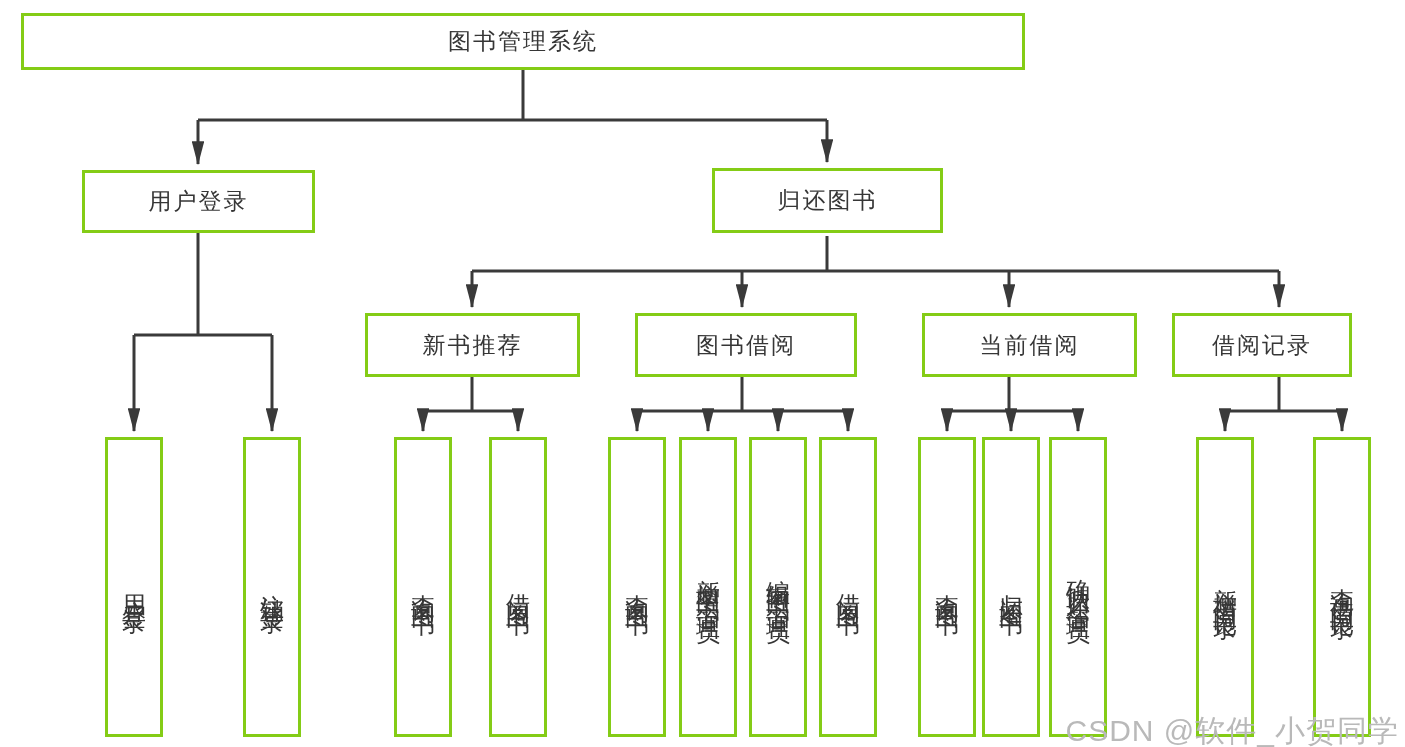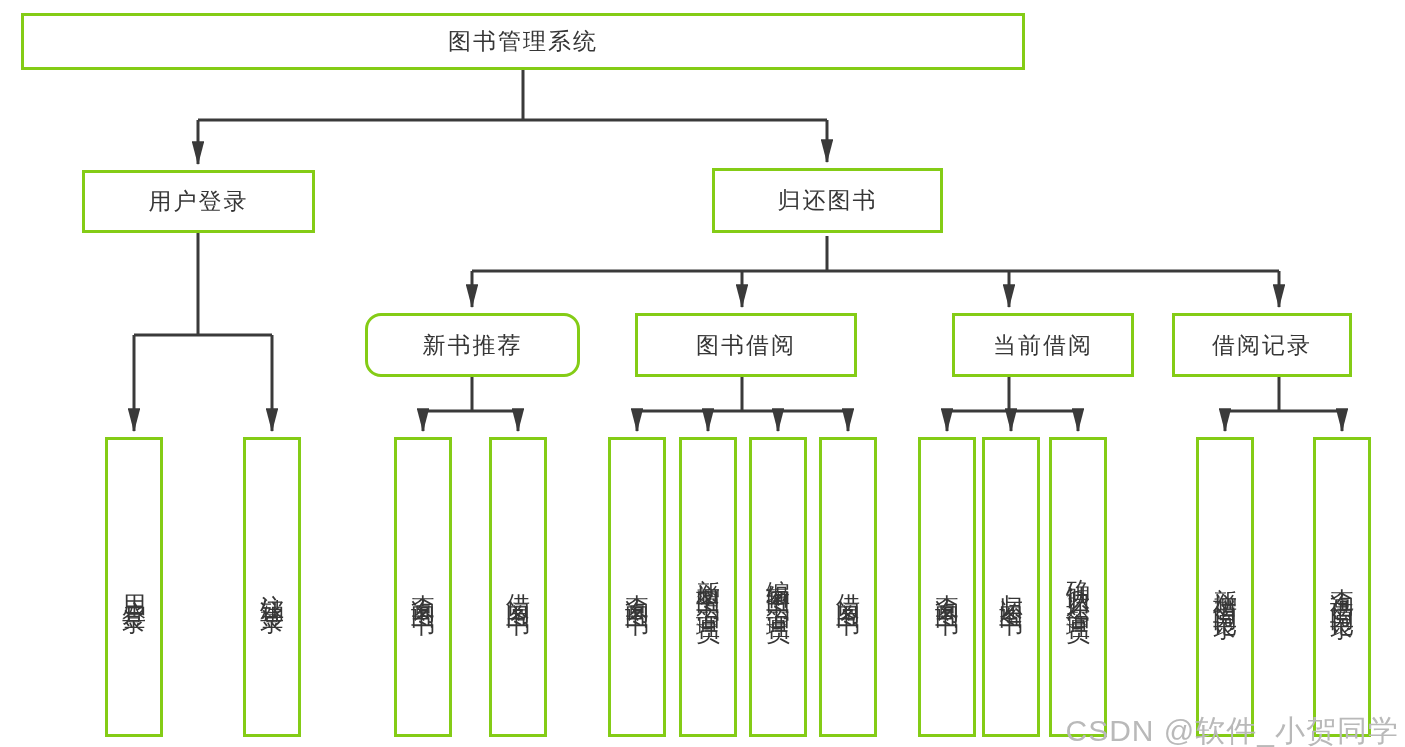--- a/index.html
+++ b/index.html
@@ -103,27 +103,27 @@
     <span>图书管理系统</span>
   </div>
 
   <div class="node h" style="left:82px; top:170px; width:233px; height:63px;">
     <span>用户登录</span>
   </div>
   <div class="node h" style="left:712px; top:168px; width:231px; height:65px;">
     <span>归还图书</span>
   </div>
 
-  <div class="node h" style="left:365px; top:313px; width:215px; height:64px;border-radius:16px;">
+  <div class="node h" style="left:365px; top:313px; width:215px; height:64px;">
     <span>新书推荐</span>
   </div>
   <div class="node h" style="left:635px; top:313px; width:222px; height:64px;">
     <span>图书借阅</span>
   </div>
-  <div class="node h" style="left:952px; top:313px; width:182px; height:64px;">
+  <div class="node h" style="left:922px; top:313px; width:215px; height:64px;">
     <span>当前借阅</span>
   </div>
   <div class="node h" style="left:1172px; top:313px; width:180px; height:64px;">
     <span>借阅记录</span>
   </div>
 
   <div class="node v" style="left:105px; top:437px; width:58px; height:300px;">
     <span>用户登录</span>
   </div>
   <div class="node v" style="left:243px; top:437px; width:58px; height:300px;">

